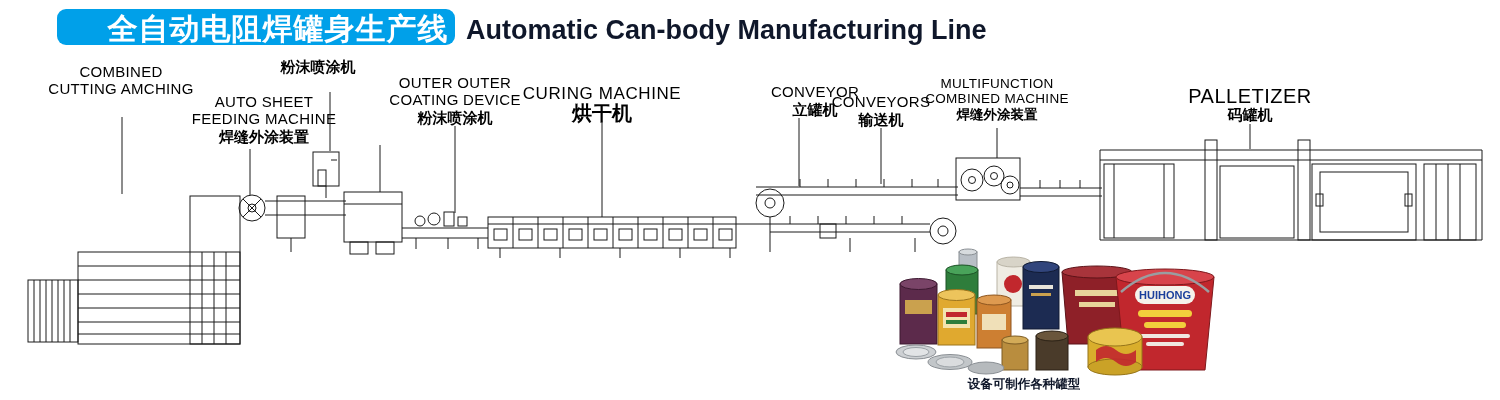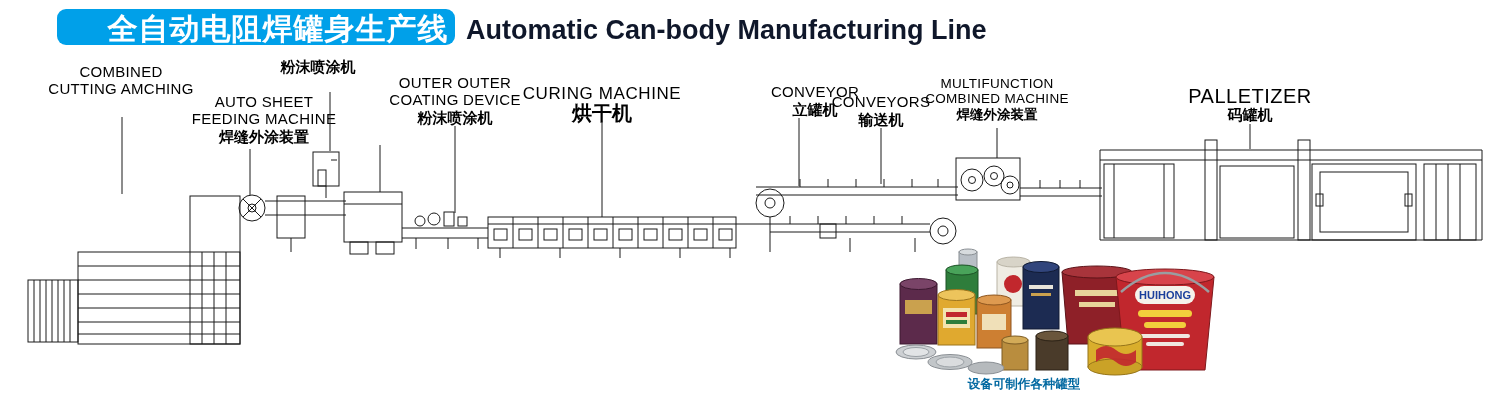--- a/index.html
+++ b/index.html
@@ -22,21 +22,21 @@
   .mlabel.small .en { font-size:13.5px; line-height:15px; }
   .mlabel.small .cn { font-size:13.5px; line-height:17px; }
   .mlabel.big .en { font-size:17px; line-height:19px; letter-spacing:0.6px;text-align:center; }
   .mlabel.big .cn { font-size:20px; line-height:20px; }
   .mlabel.med .en { font-size:20px; line-height:18px; letter-spacing:0.5px; }
 
   .line-art { position:absolute; left:0; top:0; }
 
   .cans-caption {
     position:absolute; left:1024px; top:376px; transform:translateX(-50%);
-    font-size:12.5px; font-weight:bold; color:#0369a1; white-space:nowrap;
+    font-size:12.5px; font-weight:bold; color:#0f172a; white-space:nowrap;
   }
 </style>
 </head>
 <body>
 
 <div class="canvas">
 
   <div class="banner" style="background-color: rgb(0, 160, 233);">
     <span class="banner-text">全自动电阻焊罐身生产线</span>
   </div>

